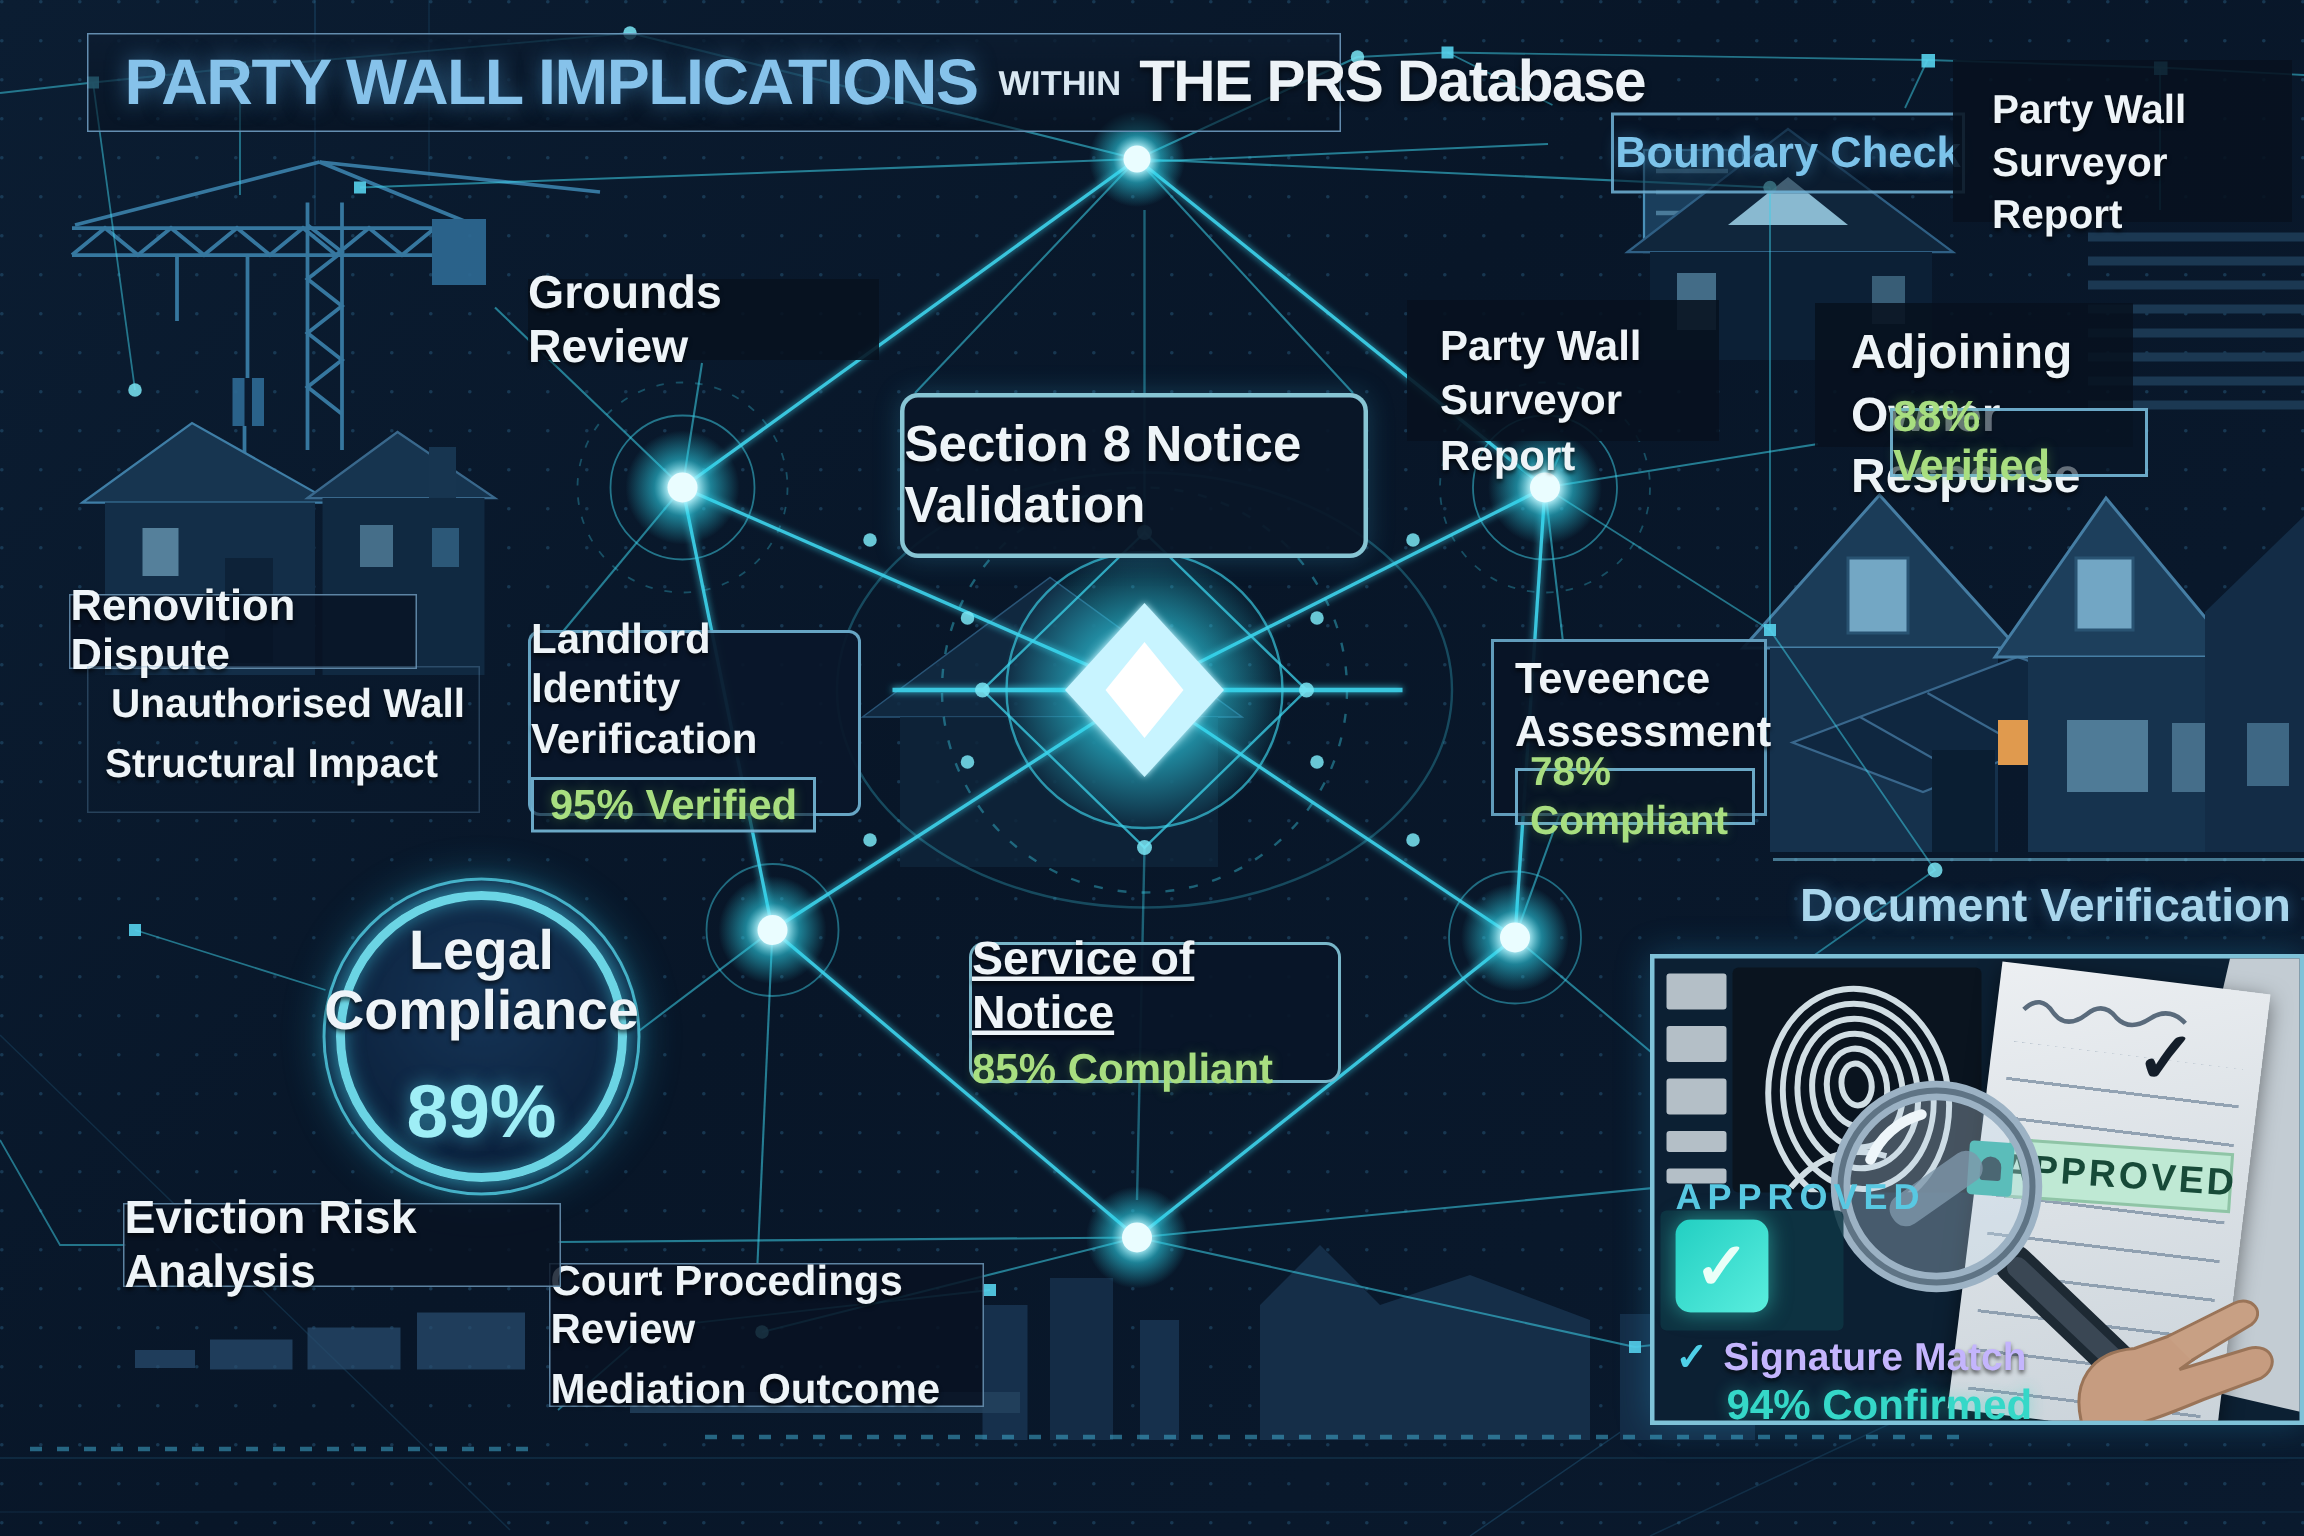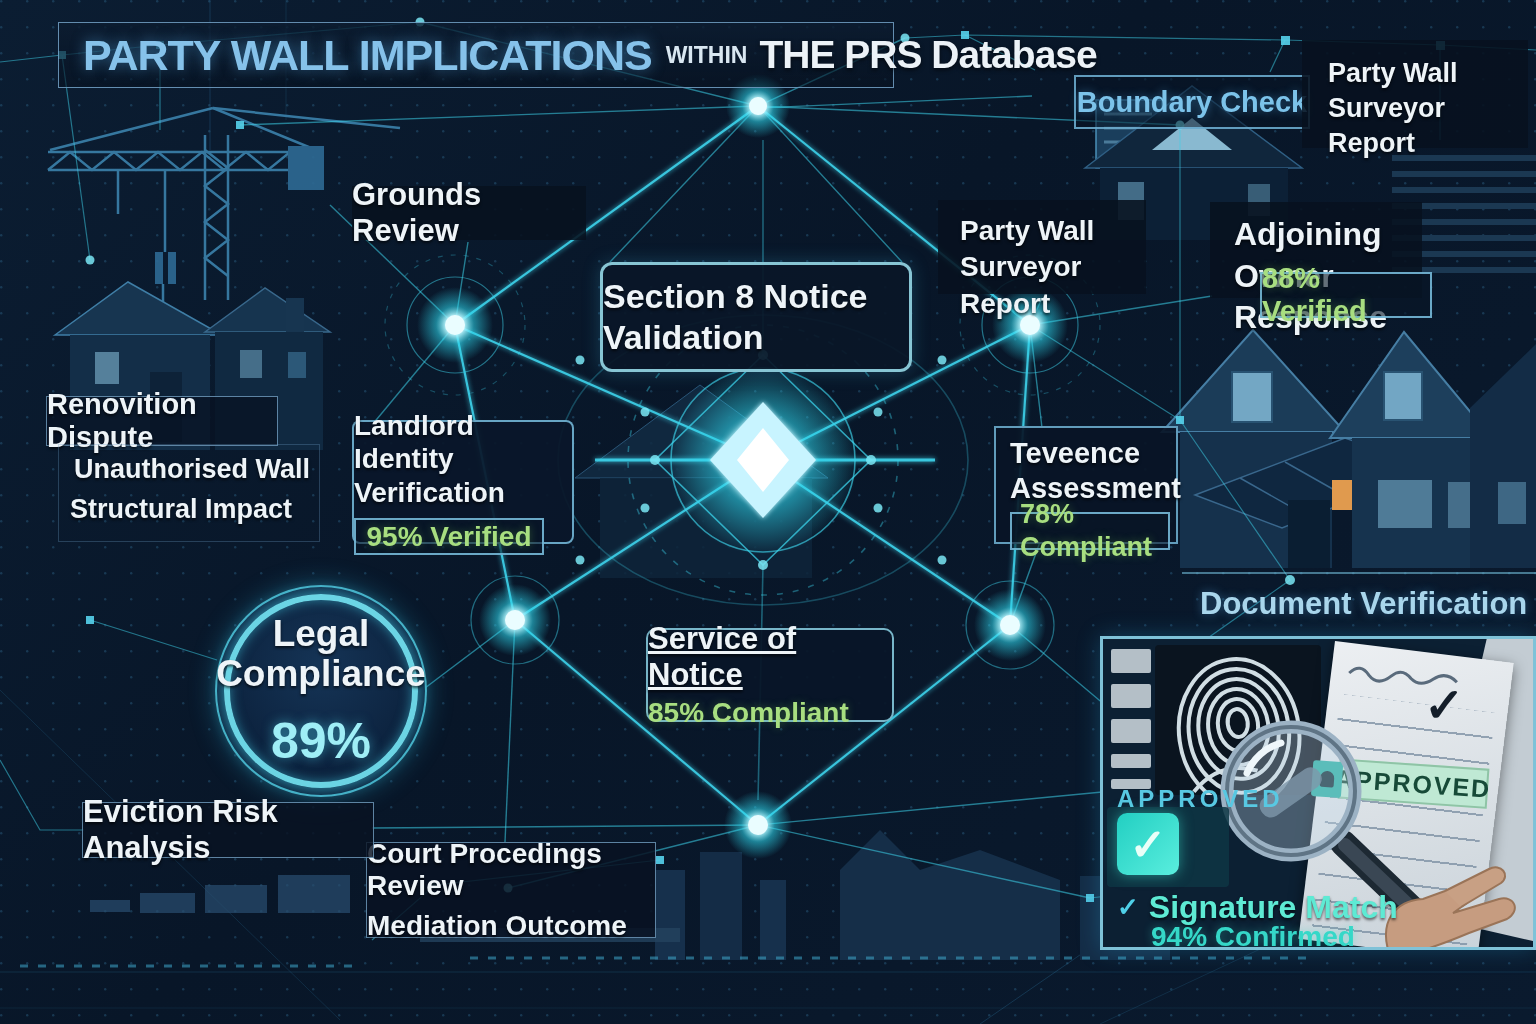--- a/index.html
+++ b/index.html
@@ -47,21 +47,21 @@
   .stamp-icon{position:absolute;left:-6px;top:120px;width:30px;height:36px;background:#2ab0a4;
     border-radius:3px;transform:rotate(-3deg);display:flex;align-items:center;justify-content:center;}
   .stamp-icon i{display:block;width:14px;height:16px;background:#12323c;border-radius:7px 7px 2px 2px;}
   .approved-cap{left:14px;top:146px;font-size:24px;color:#58c8e2;letter-spacing:4px;}
   .check-bg{left:4px;top:168px;width:122px;height:80px;background:#0e3644;opacity:.85;border-radius:4px;}
   .check-tile{left:14px;top:174px;width:62px;height:62px;border-radius:10px;
     background:linear-gradient(135deg,#22cfc2,#5aeede);box-shadow:0 0 14px rgba(60,230,210,.5);
     display:flex;align-items:center;justify-content:center;font-size:44px;color:#eafff8;}
   .sig-row{left:14px;top:250px;display:flex;align-items:center;gap:10px;}
   .sig-check{font-size:26px;color:#4fd0e8;}
-  .sig-label{font-size:32px;color:#5eead4;text-shadow:0 2px 3px rgba(0,0,0,.6);}
+  .sig-label{font-size:26px;color:#c4b5fd;text-shadow:0 2px 3px rgba(0,0,0,.6);}
   .confirmed{left:48px;top:282px;font-size:28px;color:#35d8c8;text-shadow:0 0 10px rgba(50,210,195,.45);}
 
   .legal-circle{left:215px;top:585px;width:212px;height:212px;border-radius:50%;
     border:2px solid rgba(90,220,240,.75);
     background:radial-gradient(circle at 50% 38%,#153456,#0a1e38 78%);
     box-shadow:0 0 26px rgba(50,190,230,.35);}
   .legal-circle::before{content:"";position:absolute;inset:7px;border-radius:50%;
     border:6px solid rgba(118,232,246,.9);box-shadow:0 0 16px rgba(70,220,245,.7),inset 0 0 12px rgba(70,220,245,.5);}
   .legal-inner{position:absolute;inset:0;display:flex;flex-direction:column;align-items:center;justify-content:center;line-height:1.08;}
   .legal-line{font-size:37px;}

